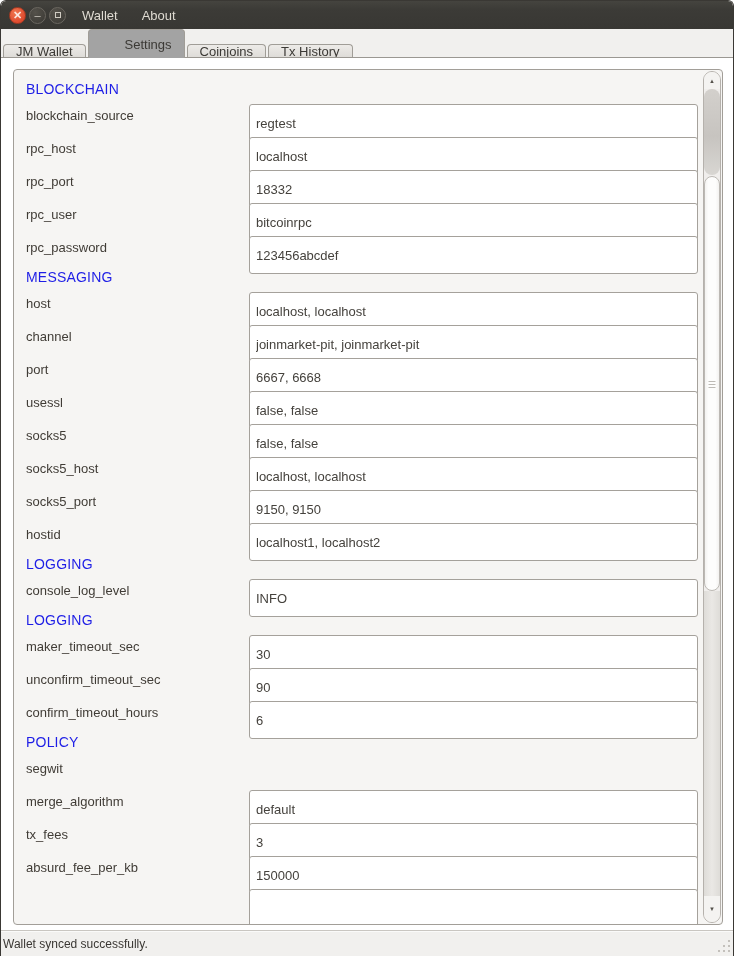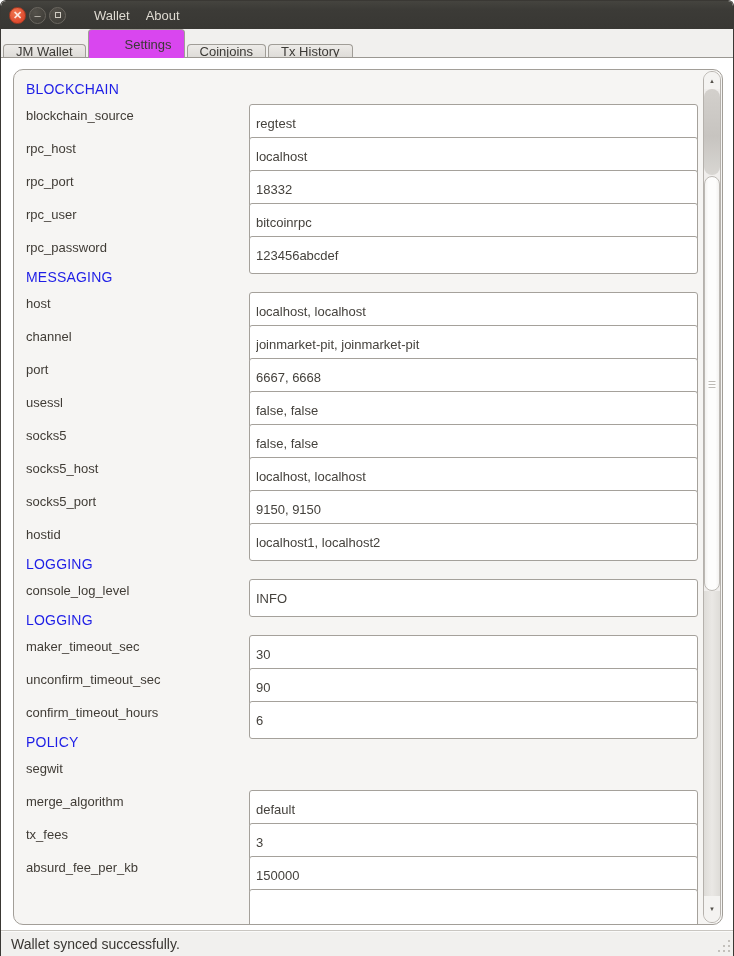--- a/index.html
+++ b/index.html
@@ -30,21 +30,21 @@
   }
   .winbtn.close {
     background: radial-gradient(circle at 35% 30%, #f0764f, #df4b2f 70%);
     border: 1px solid #a83a22; color: #fbe9e2; font-weight: bold;
   }
   .winbtn.minmax {
     background: radial-gradient(circle at 35% 30%, #55524b, #403e39 75%);
     border: 1px solid #6b6760; color: #cfcbc2;
   }
   .winbtn .sq { width: 6px; height: 6px; border: 1px solid #cfcbc2; display: block; }
-  .menubar { display: flex; gap: 16px; margin-left: 28px; }
+  .menubar { display: flex; gap: 24px; margin-left: 16px; }
   .menu-item { color: #dfdbd2; font-size: 13px; }
 
   
   .tabbar {
     height: 29px; flex: 0 0 29px;
     background: #f1f0ee;
     position: relative;
     display: flex; align-items: flex-end;
     padding-left: 2px;
   }
@@ -56,30 +56,30 @@
     position: relative; z-index: 0;
     height: 14px; padding: 0 12px; margin-right: 2px;
     display: flex; align-items: center;
     font-size: 13px; color: #3b3935;
     background: linear-gradient(180deg, #edebe8 0%, #dddbd7 100%);
     border: 1px solid #a09d97; border-bottom: none;
     border-radius: 4px 4px 0 0;
   }
   .tab.active {
     z-index: 2; height: 29px;
-    background: #d946ef;
+    background: #a3a3a3;
     padding-left: 36px;
   }
 
   
   .pane { position: relative; flex: 1 1 auto; background: #ffffff; }
 
   .scrollarea {
     position: absolute; top: 11px; left: 12px; right: 10px; bottom: 5px;
-    border: 1px solid #a29e98; border-radius: 10px;
+    border: 1px solid #a29e98; border-radius: 4px;
     background: #f6f5f3;
     overflow: hidden;
   }
 
   
   .form {
     position: absolute; top: 0; left: 0; right: 21px; bottom: 0;
     padding: 11px 0 0 12px;
     overflow: hidden;
   }
@@ -150,22 +150,22 @@
   }
 
   
   .statusbar {
     height: 26px; flex: 0 0 26px;
     background: #f1f0ee;
     border-top: 1px solid #c9c6c1;
     box-shadow: inset 0 1px 0 #fafaf9;
     display: flex; align-items: center;
     position: relative;
-    font-size: 14px; color: #3a3733;
-    padding-left: 10px;
+    font-size: 12px; color: #3a3733;
+    padding-left: 2px;
   }
   .resize-grip {
     position: absolute; right: 3px; bottom: 3px; width: 14px; height: 14px;
     background:
       radial-gradient(circle at 13px 2px,  #c3c0bb 1px, transparent 1.4px),
       radial-gradient(circle at 13px 7px,  #c3c0bb 1px, transparent 1.4px),
       radial-gradient(circle at 8px 7px,   #c3c0bb 1px, transparent 1.4px),
       radial-gradient(circle at 13px 12px, #c3c0bb 1px, transparent 1.4px),
       radial-gradient(circle at 8px 12px,  #c3c0bb 1px, transparent 1.4px),
       radial-gradient(circle at 3px 12px,  #c3c0bb 1px, transparent 1.4px);

